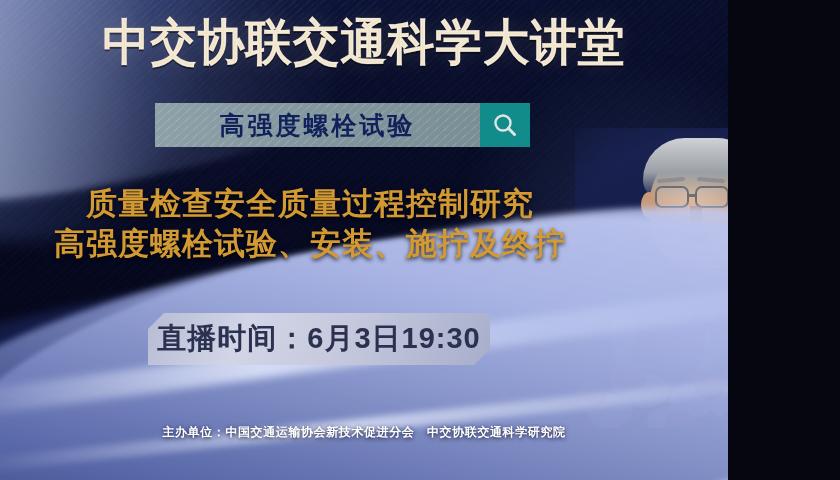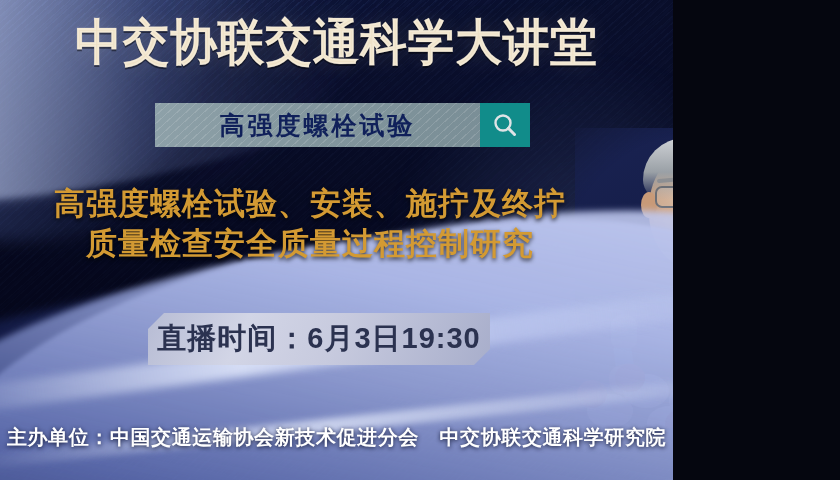--- a/index.html
+++ b/index.html
@@ -1,19 +1,19 @@
 <!DOCTYPE html>
 <html><head>
 <meta charset="utf-8">
 <style>
   html,body{margin:0;padding:0;background:#05060f;}
   *{box-sizing:border-box;}
   .stage{
     position:relative;
-    width:673px;height:480px;
+    width:728px;height:480px;
     overflow:hidden;
     font-family:"Liberation Sans","DejaVu Sans",sans-serif;
     background:#0a0f2b;
   }
 
   
   .bg-base{
     position:absolute;inset:0;
     background:
       radial-gradient(120% 90% at 78% 18%, #1b2a66 0%, #121d4d 35%, #070c28 70%, #04061a 100%),
@@ -247,21 +247,21 @@
     left:740px;top:112px;
     font-size:20px;
     color:#d8a63f;
     text-shadow:0 1px 3px rgba(0,0,0,.8);
   }
 
   
   .footer{
     position:absolute;left:0;right:0;top:424px;
     text-align:center;
-    font-size:20px;font-weight:bold;color:#ffffff;letter-spacing:.6px;
+    font-size:12px;font-weight:bold;color:#ffffff;letter-spacing:.6px;
     text-shadow:0 1px 4px rgba(10,14,40,.9);
   }
 </style>
 </head>
 <body>
 
 <div class="stage">
 
   <div class="bg-base"></div>
   <div class="bg-stripes"></div>
@@ -326,22 +326,22 @@
       <span>
         <svg width="28" height="28" viewBox="0 0 28 28" aria-hidden="true">
           <circle cx="12" cy="12" r="7.5" fill="none" stroke="#dfe4e6" stroke-width="2.4"></circle>
           <line x1="17.4" y1="17.4" x2="23.5" y2="23.5" stroke="#dfe4e6" stroke-width="3" stroke-linecap="round"></line>
         </svg>
       </span>
     </div>
   </div>
 
   <div class="subject">
+    <div>质量检查安全质量过程控制研究</div>
     <div>高强度螺栓试验、安装、施拧及终拧</div>
-    <div>质量检查安全质量过程控制研究</div>
   </div>
 
   <div class="time-badge">
     <span>直播时间：6月3日19:30</span>
   </div>
 
   <div class="vtext v-org">中铁大桥科学研究院有限公司</div>
   <div class="vtext v-person">黄绍桥　高栓试验研究首席专家</div>
 
   <div class="footer">主办单位：中国交通运输协会新技术促进分会　中交协联交通科学研究院</div>

